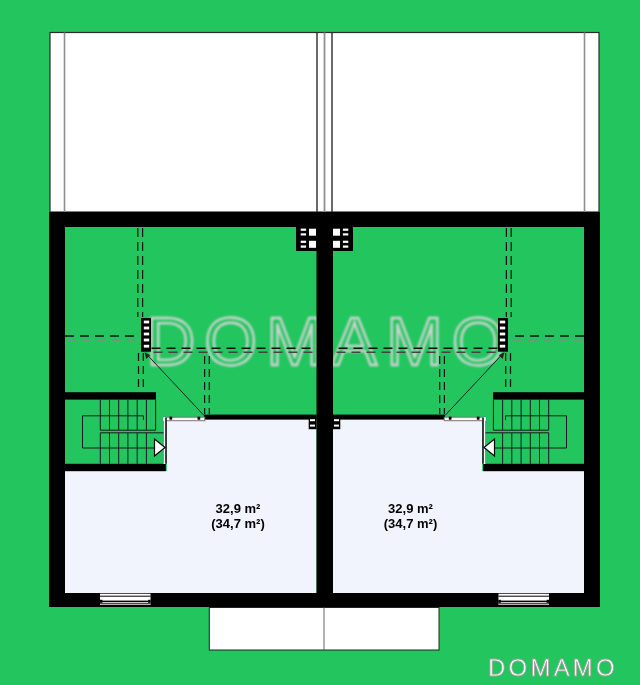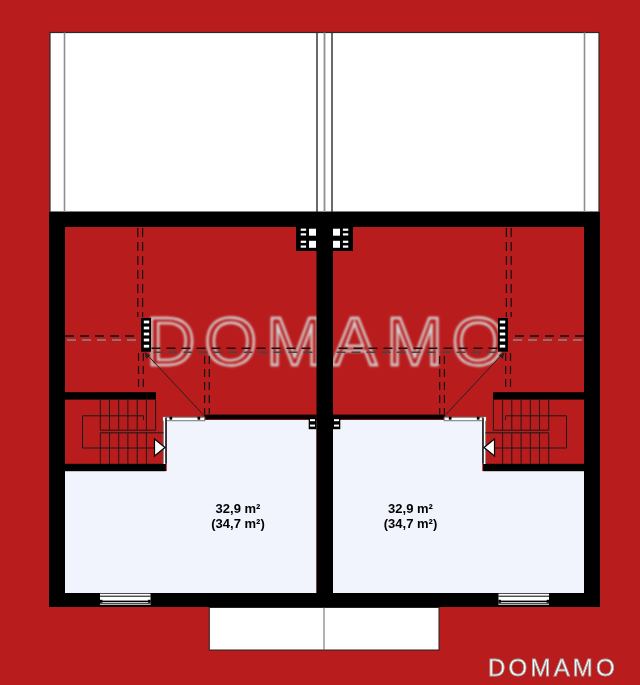--- a/index.html
+++ b/index.html
@@ -1,16 +1,16 @@
 <!DOCTYPE html>
 <html><head>
 <meta charset="utf-8">
 <style>
   html,body{margin:0;padding:0;background:#ffffff;}
-  #plan{position:relative;width:640px;height:685px;background:#b91c1c;overflow:hidden;
+  #plan{position:relative;width:640px;height:685px;background:#22c55e;overflow:hidden;
         font-family:"Liberation Sans", sans-serif;}
 </style>
 </head>
 <body>
 <div id="plan">
 <svg width="640" height="685" viewBox="0 0 640 685" xmlns="http://www.w3.org/2000/svg">
   <defs>
     <filter id="wblur" x="-20%" y="-20%" width="140%" height="140%">
       <feGaussianBlur stdDeviation="1.2"></feGaussianBlur>
     </filter>

